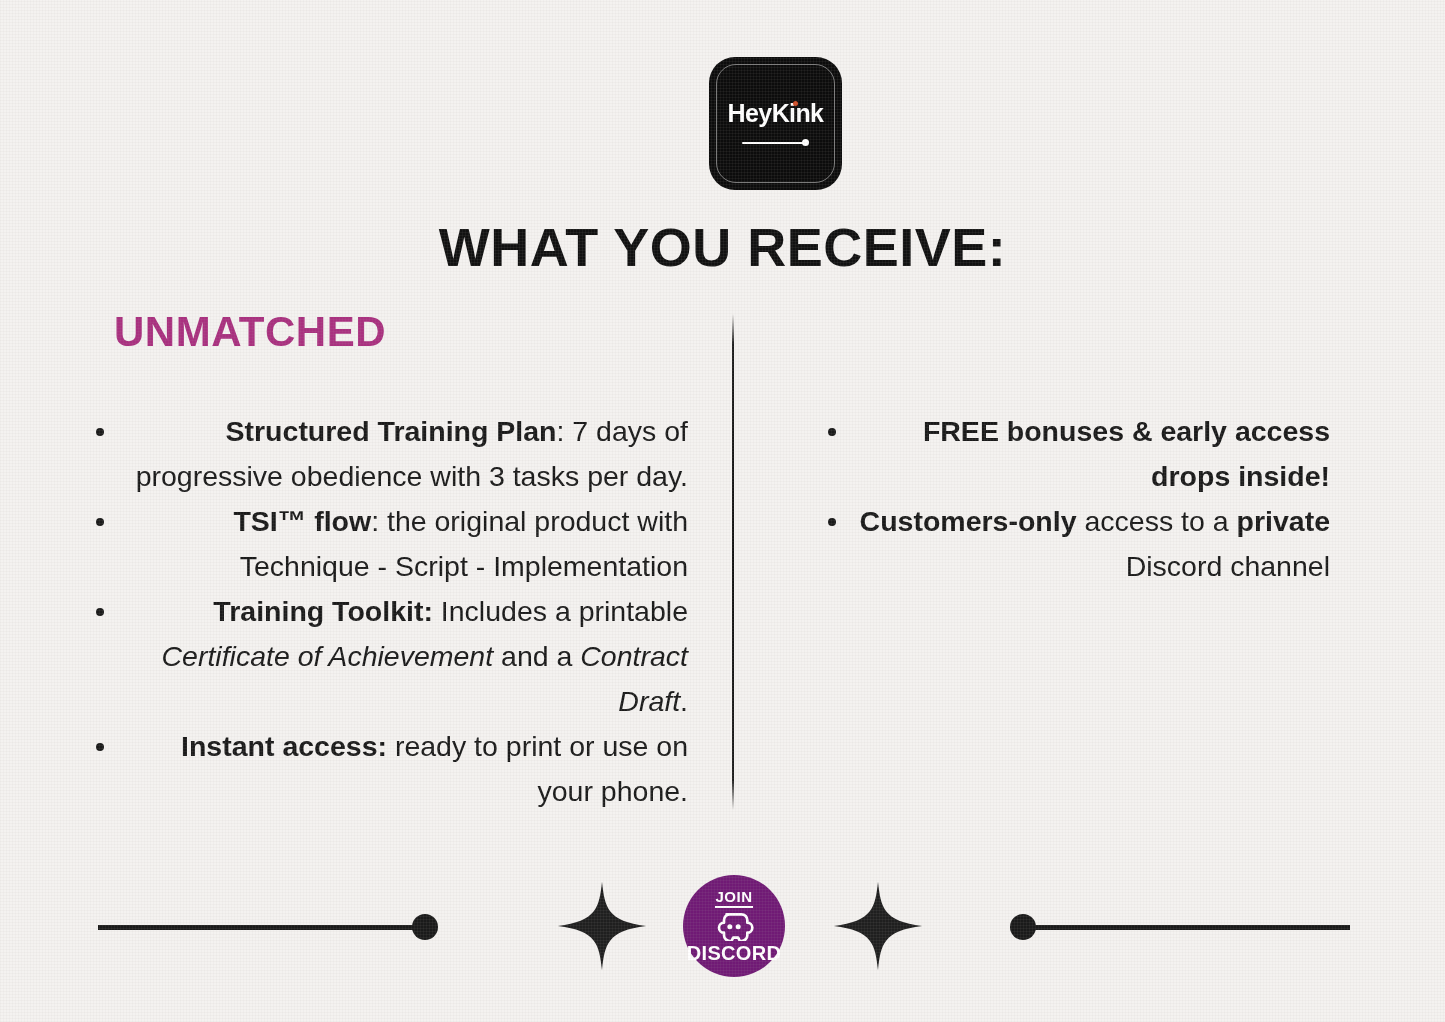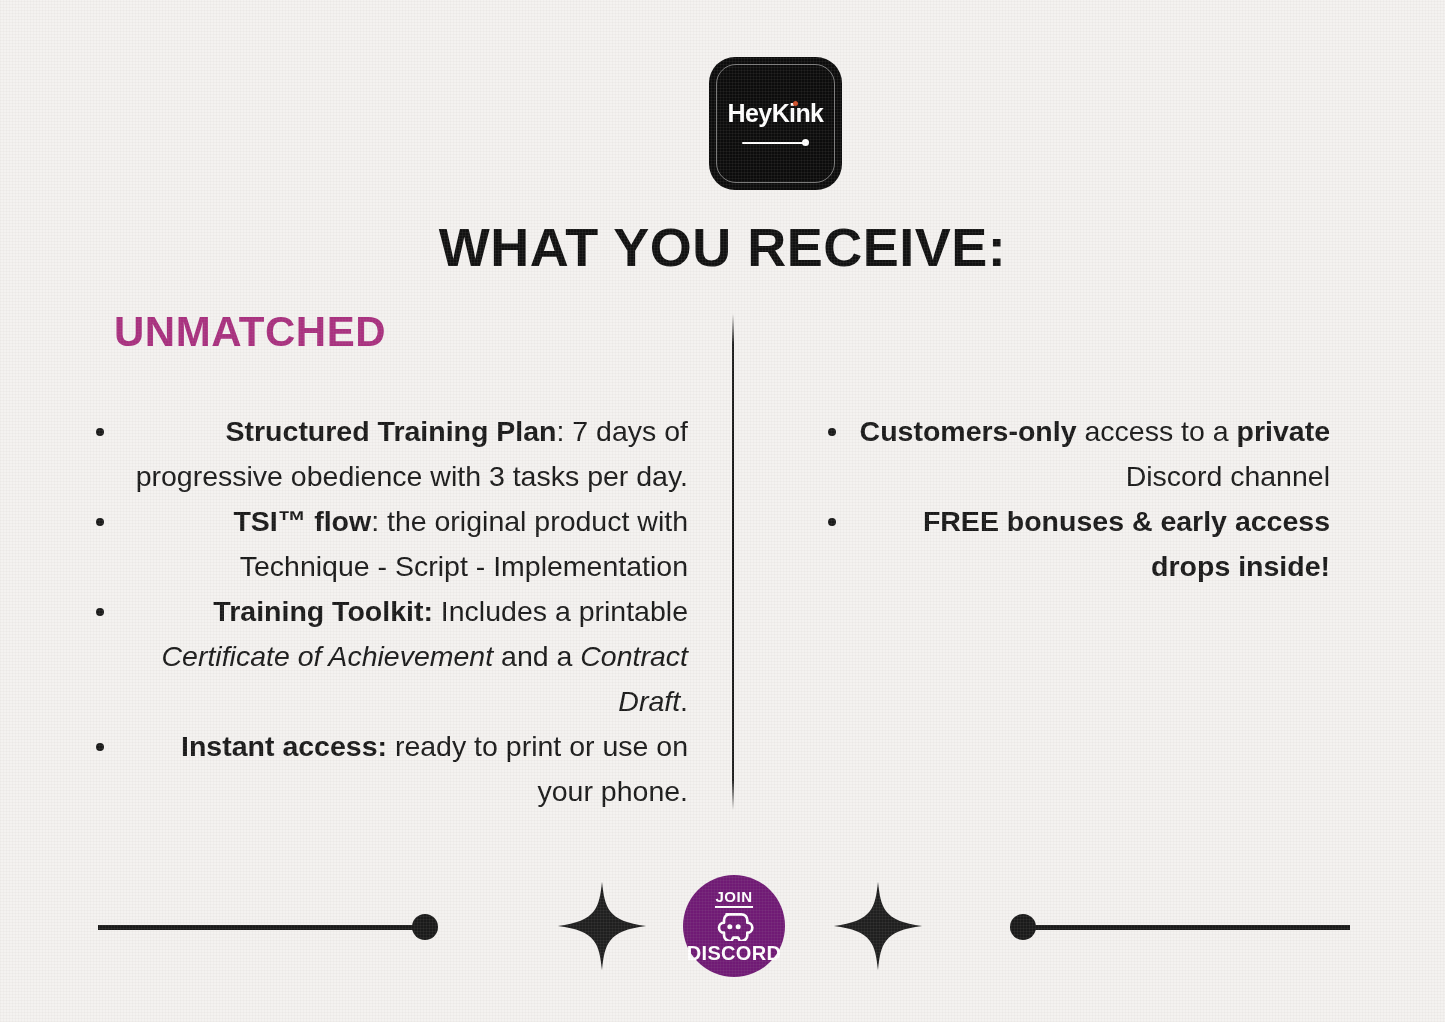--- a/index.html
+++ b/index.html
@@ -267,24 +267,24 @@
     <li>
       <span class="b">Training Toolkit:</span><span> </span><span>Includes a printable </span><span class="i">Certificate of Achievement</span><span> and a </span><span class="i">Contract Draft</span><span>.</span>
     </li>
     <li>
       <span class="b">Instant access:</span><span> </span><span>ready to print or use on your phone.</span>
     </li>
   </ul>
 
   <ul class="bullets" id="bullets-right">
     <li>
+      <span class="b">FREE bonuses &amp; early access drops inside!</span>
+    </li>
+    <li>
       <span class="b">Customers-only</span><span> </span><span>access to a </span><span class="b">private</span><span> Discord channel</span>
-    </li>
-    <li>
-      <span class="b">FREE bonuses &amp; early access drops inside!</span>
     </li>
   </ul>
 
   <div class="deco-line" id="deco-line-left"></div>
   <div class="deco-dot" id="deco-dot-left"></div>
 
   <div class="sparkle" id="sparkle-left">
     <svg viewBox="0 0 100 100" width="92" height="92" aria-hidden="true">
       <path d="M50 2 C53 30 56 45 98 50 C56 55 53 70 50 98 C47 70 44 55 2 50 C44 45 47 30 50 2 Z" fill="#1f1f1f"></path>
     </svg>

